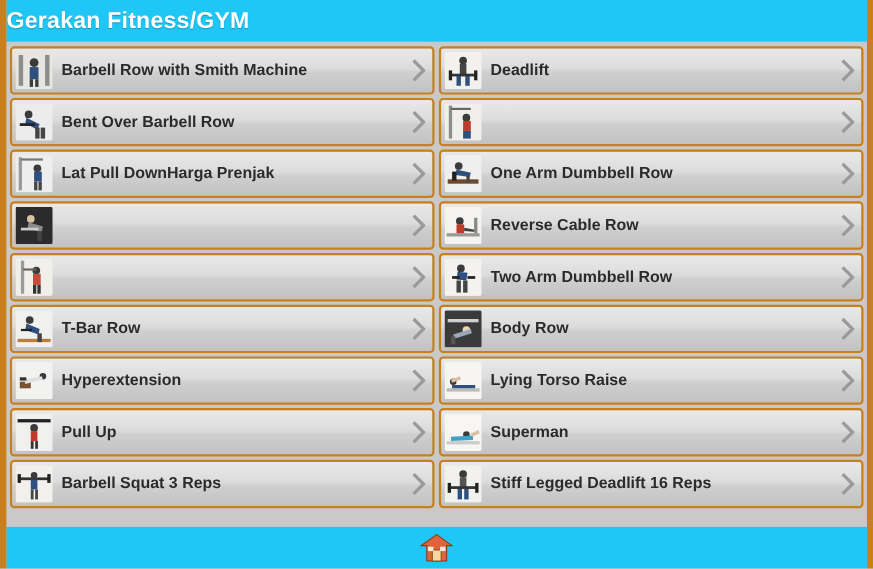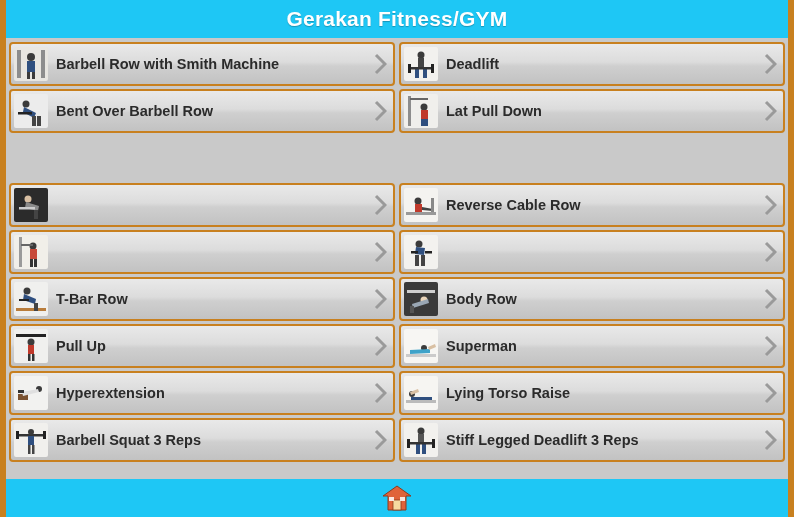--- a/index.html
+++ b/index.html
@@ -22,21 +22,20 @@
     border-left: 6px solid #c8801f;
     border-right: 6px solid #c8801f;
     display: flex;
     flex-direction: column;
   }
   .titlebar {
     height: 38px;
     background: #1ec7f5;
     display: flex;
     align-items: center;
-    justify-content: center;
     flex: 0 0 auto;
   }
   .titlebar .title {
     color: #ffffff;
     font-size: 21px;
     font-weight: bold;
     letter-spacing: 0.2px;
     text-shadow: 0 1px 1px rgba(0,0,0,0.25);
   }
   .list-area {
@@ -192,30 +191,66 @@
         <span class="thumb">
           <svg viewBox="0 0 34 34">
               <rect width="34" height="34" fill="#f0efec"></rect>
               <rect x="4" y="2" width="3" height="30" fill="#8d8d8d"></rect>
               <rect x="6" y="4" width="18" height="2" fill="#666"></rect>
               <circle cx="20" cy="13" r="3.5" fill="#3b3b3b"></circle>
               <rect x="17" y="16" width="7" height="9" fill="#c0392b"></rect>
               <rect x="17" y="25" width="7" height="7" fill="#2f4f7f"></rect>
             </svg>
         </span>
-        <span class="cell-label">Lat Pull Down</span>
-        <span class="chev">
-          <svg viewBox="0 0 14 22">
-              <polyline points="3,2 12,11 3,20" fill="none" stroke="#9a9a9a" stroke-width="3"></polyline>
-            </svg>
-        </span>
-      </div>
-    </div>
-
-    <div class="row">
+        <span class="chev">
+          <svg viewBox="0 0 14 22">
+              <polyline points="3,2 12,11 3,20" fill="none" stroke="#9a9a9a" stroke-width="3"></polyline>
+            </svg>
+        </span>
+      </div>
+    </div>
+
+    <div class="row">
+      <div class="cell">
+        <span class="thumb">
+          <svg viewBox="0 0 34 34">
+              <rect width="34" height="34" fill="#eeeeee"></rect>
+              <rect x="3" y="2" width="3" height="30" fill="#9a9a9a"></rect>
+              <rect x="5" y="3" width="20" height="2" fill="#777"></rect>
+              <circle cx="20" cy="12" r="3.5" fill="#3b3b3b"></circle>
+              <rect x="17" y="15" width="7" height="9" fill="#2f4f7f"></rect>
+              <rect x="17" y="24" width="3" height="8" fill="#444"></rect>
+              <rect x="21" y="24" width="3" height="8" fill="#444"></rect>
+            </svg>
+        </span>
+        <span class="cell-label">Lat Pull DownHarga Prenjak</span>
+        <span class="chev">
+          <svg viewBox="0 0 14 22">
+              <polyline points="3,2 12,11 3,20" fill="none" stroke="#9a9a9a" stroke-width="3"></polyline>
+            </svg>
+        </span>
+      </div>
+      <div class="cell">
+        <span class="thumb">
+          <svg viewBox="0 0 34 34">
+              <rect width="34" height="34" fill="#efefef"></rect>
+              <rect x="3" y="22" width="28" height="4" fill="#6b4a2f"></rect>
+              <circle cx="13" cy="10" r="3.5" fill="#3b3b3b"></circle>
+              <path d="M11 13 L24 16 L23 20 L10 18 Z" fill="#2f4f7f"></path>
+              <rect x="20" y="19" width="3" height="5" fill="#444"></rect>
+              <rect x="7" y="15" width="4" height="8" fill="#222"></rect>
+            </svg>
+        </span>
+        <span class="cell-label">One Arm Dumbbell Row</span>
+        <span class="chev">
+          <svg viewBox="0 0 14 22">
+              <polyline points="3,2 12,11 3,20" fill="none" stroke="#9a9a9a" stroke-width="3"></polyline>
+            </svg>
+        </span>
+      </div>
     </div>
 
     <div class="row">
       <div class="cell">
         <span class="thumb">
           <svg viewBox="0 0 34 34">
               <rect width="34" height="34" fill="#2b2b2b"></rect>
               <circle cx="14" cy="11" r="3.5" fill="#d9c0a3"></circle>
               <path d="M12 14 L25 18 L24 23 L11 20 Z" fill="#8b8b8b"></path>
               <rect x="5" y="19" width="16" height="2.5" fill="#cccccc"></rect>
@@ -272,20 +307,21 @@
           <svg viewBox="0 0 34 34">
               <rect width="34" height="34" fill="#f3f2ef"></rect>
               <circle cx="15" cy="9" r="3.5" fill="#3b3b3b"></circle>
               <path d="M12 12 L21 13 L20 20 L11 19 Z" fill="#2f4f7f"></path>
               <rect x="11" y="20" width="4" height="11" fill="#444"></rect>
               <rect x="17" y="20" width="4" height="11" fill="#444"></rect>
               <rect x="7" y="16" width="7" height="2.5" fill="#222"></rect>
               <rect x="21" y="16" width="7" height="2.5" fill="#222"></rect>
             </svg>
         </span>
+        <span class="cell-label">Two Arm Dumbbell Row</span>
         <span class="chev">
           <svg viewBox="0 0 14 22">
               <polyline points="3,2 12,11 3,20" fill="none" stroke="#9a9a9a" stroke-width="3"></polyline>
             </svg>
         </span>
       </div>
     </div>
 
     <div class="row">
       <div class="cell">
@@ -322,20 +358,57 @@
               <polyline points="3,2 12,11 3,20" fill="none" stroke="#9a9a9a" stroke-width="3"></polyline>
             </svg>
         </span>
       </div>
     </div>
 
     <div class="row">
       <div class="cell">
         <span class="thumb">
           <svg viewBox="0 0 34 34">
+              <rect width="34" height="34" fill="#f2f2f0"></rect>
+              <rect x="4" y="18" width="10" height="6" fill="#7a5230"></rect>
+              <circle cx="25" cy="13" r="3" fill="#3b3b3b"></circle>
+              <path d="M8 16 L24 13 L25 16 L9 20 Z" fill="#e0e0e0"></path>
+              <rect x="4" y="14" width="6" height="3" fill="#333"></rect>
+            </svg>
+        </span>
+        <span class="cell-label">Hyperextension</span>
+        <span class="chev">
+          <svg viewBox="0 0 14 22">
+              <polyline points="3,2 12,11 3,20" fill="none" stroke="#9a9a9a" stroke-width="3"></polyline>
+            </svg>
+        </span>
+      </div>
+      <div class="cell">
+        <span class="thumb">
+          <svg viewBox="0 0 34 34">
+              <rect width="34" height="34" fill="#f6f5f2"></rect>
+              <rect x="2" y="24" width="30" height="3" fill="#bbb"></rect>
+              <circle cx="8" cy="18" r="3" fill="#3b3b3b"></circle>
+              <path d="M7 21 L28 21 L28 24 L7 24 Z" fill="#2f4f7f"></path>
+              <path d="M6 16 L14 13 L15 16 L7 19 Z" fill="#d9c0a3"></path>
+            </svg>
+        </span>
+        <span class="cell-label">Lying Torso Raise</span>
+        <span class="chev">
+          <svg viewBox="0 0 14 22">
+              <polyline points="3,2 12,11 3,20" fill="none" stroke="#9a9a9a" stroke-width="3"></polyline>
+            </svg>
+        </span>
+      </div>
+    </div>
+
+    <div class="row">
+      <div class="cell">
+        <span class="thumb">
+          <svg viewBox="0 0 34 34">
               <rect width="34" height="34" fill="#f0f0ee"></rect>
               <rect x="2" y="5" width="30" height="3" fill="#222"></rect>
               <circle cx="17" cy="13" r="3.5" fill="#3b3b3b"></circle>
               <rect x="14" y="16" width="6" height="9" fill="#c0392b"></rect>
               <rect x="14" y="25" width="2.5" height="7" fill="#333"></rect>
               <rect x="18" y="25" width="2.5" height="7" fill="#333"></rect>
             </svg>
         </span>
         <span class="cell-label">Pull Up</span>
         <span class="chev">
@@ -348,57 +421,20 @@
         <span class="thumb">
           <svg viewBox="0 0 34 34">
               <rect width="34" height="34" fill="#f7f6f3"></rect>
               <rect x="2" y="25" width="30" height="3" fill="#cbcbcb"></rect>
               <circle cx="20" cy="19" r="3" fill="#3b3b3b"></circle>
               <path d="M6 21 L26 20 L26 24 L6 25 Z" fill="#3fa3c9"></path>
               <path d="M24 18 L31 15 L32 18 L25 21 Z" fill="#d9c0a3"></path>
             </svg>
         </span>
         <span class="cell-label">Superman</span>
-        <span class="chev">
-          <svg viewBox="0 0 14 22">
-              <polyline points="3,2 12,11 3,20" fill="none" stroke="#9a9a9a" stroke-width="3"></polyline>
-            </svg>
-        </span>
-      </div>
-    </div>
-
-    <div class="row">
-      <div class="cell">
-        <span class="thumb">
-          <svg viewBox="0 0 34 34">
-              <rect width="34" height="34" fill="#f2f2f0"></rect>
-              <rect x="4" y="18" width="10" height="6" fill="#7a5230"></rect>
-              <circle cx="25" cy="13" r="3" fill="#3b3b3b"></circle>
-              <path d="M8 16 L24 13 L25 16 L9 20 Z" fill="#e0e0e0"></path>
-              <rect x="4" y="14" width="6" height="3" fill="#333"></rect>
-            </svg>
-        </span>
-        <span class="cell-label">Hyperextension</span>
-        <span class="chev">
-          <svg viewBox="0 0 14 22">
-              <polyline points="3,2 12,11 3,20" fill="none" stroke="#9a9a9a" stroke-width="3"></polyline>
-            </svg>
-        </span>
-      </div>
-      <div class="cell">
-        <span class="thumb">
-          <svg viewBox="0 0 34 34">
-              <rect width="34" height="34" fill="#f6f5f2"></rect>
-              <rect x="2" y="24" width="30" height="3" fill="#bbb"></rect>
-              <circle cx="8" cy="18" r="3" fill="#3b3b3b"></circle>
-              <path d="M7 21 L28 21 L28 24 L7 24 Z" fill="#2f4f7f"></path>
-              <path d="M6 16 L14 13 L15 16 L7 19 Z" fill="#d9c0a3"></path>
-            </svg>
-        </span>
-        <span class="cell-label">Lying Torso Raise</span>
         <span class="chev">
           <svg viewBox="0 0 14 22">
               <polyline points="3,2 12,11 3,20" fill="none" stroke="#9a9a9a" stroke-width="3"></polyline>
             </svg>
         </span>
       </div>
     </div>
 
     <div class="row">
       <div class="cell">
@@ -427,21 +463,21 @@
               <rect width="34" height="34" fill="#f2f1ee"></rect>
               <circle cx="17" cy="8" r="3.5" fill="#3b3b3b"></circle>
               <rect x="14" y="11" width="6" height="9" fill="#555"></rect>
               <rect x="12" y="20" width="4" height="11" fill="#2f4f7f"></rect>
               <rect x="18" y="20" width="4" height="11" fill="#2f4f7f"></rect>
               <rect x="4" y="19" width="26" height="2.5" fill="#333"></rect>
               <rect x="3" y="16" width="3" height="9" fill="#222"></rect>
               <rect x="28" y="16" width="3" height="9" fill="#222"></rect>
             </svg>
         </span>
-        <span class="cell-label">Stiff Legged Deadlift 3 Reps</span>
+        <span class="cell-label">Stiff Legged Deadlift 16 Reps</span>
         <span class="chev">
           <svg viewBox="0 0 14 22">
               <polyline points="3,2 12,11 3,20" fill="none" stroke="#9a9a9a" stroke-width="3"></polyline>
             </svg>
         </span>
       </div>
     </div>
 
   </div>
 

